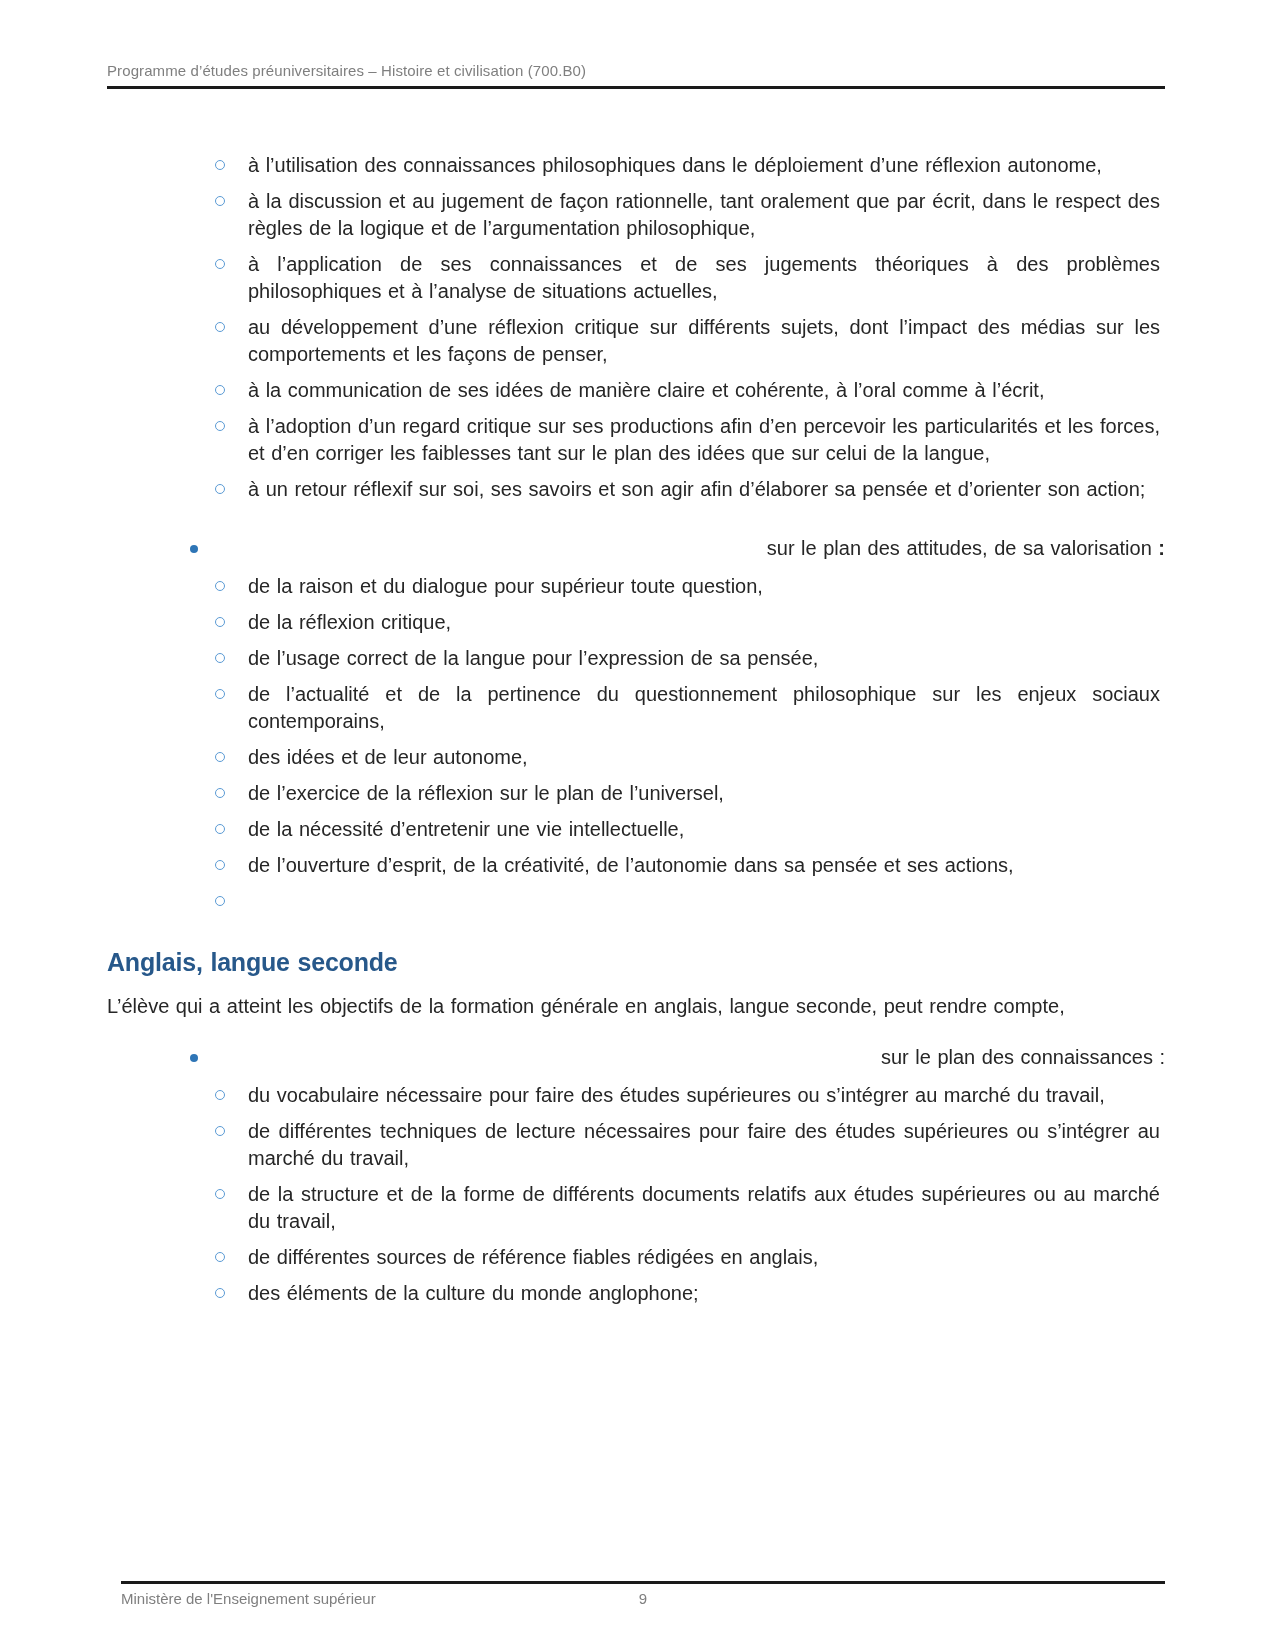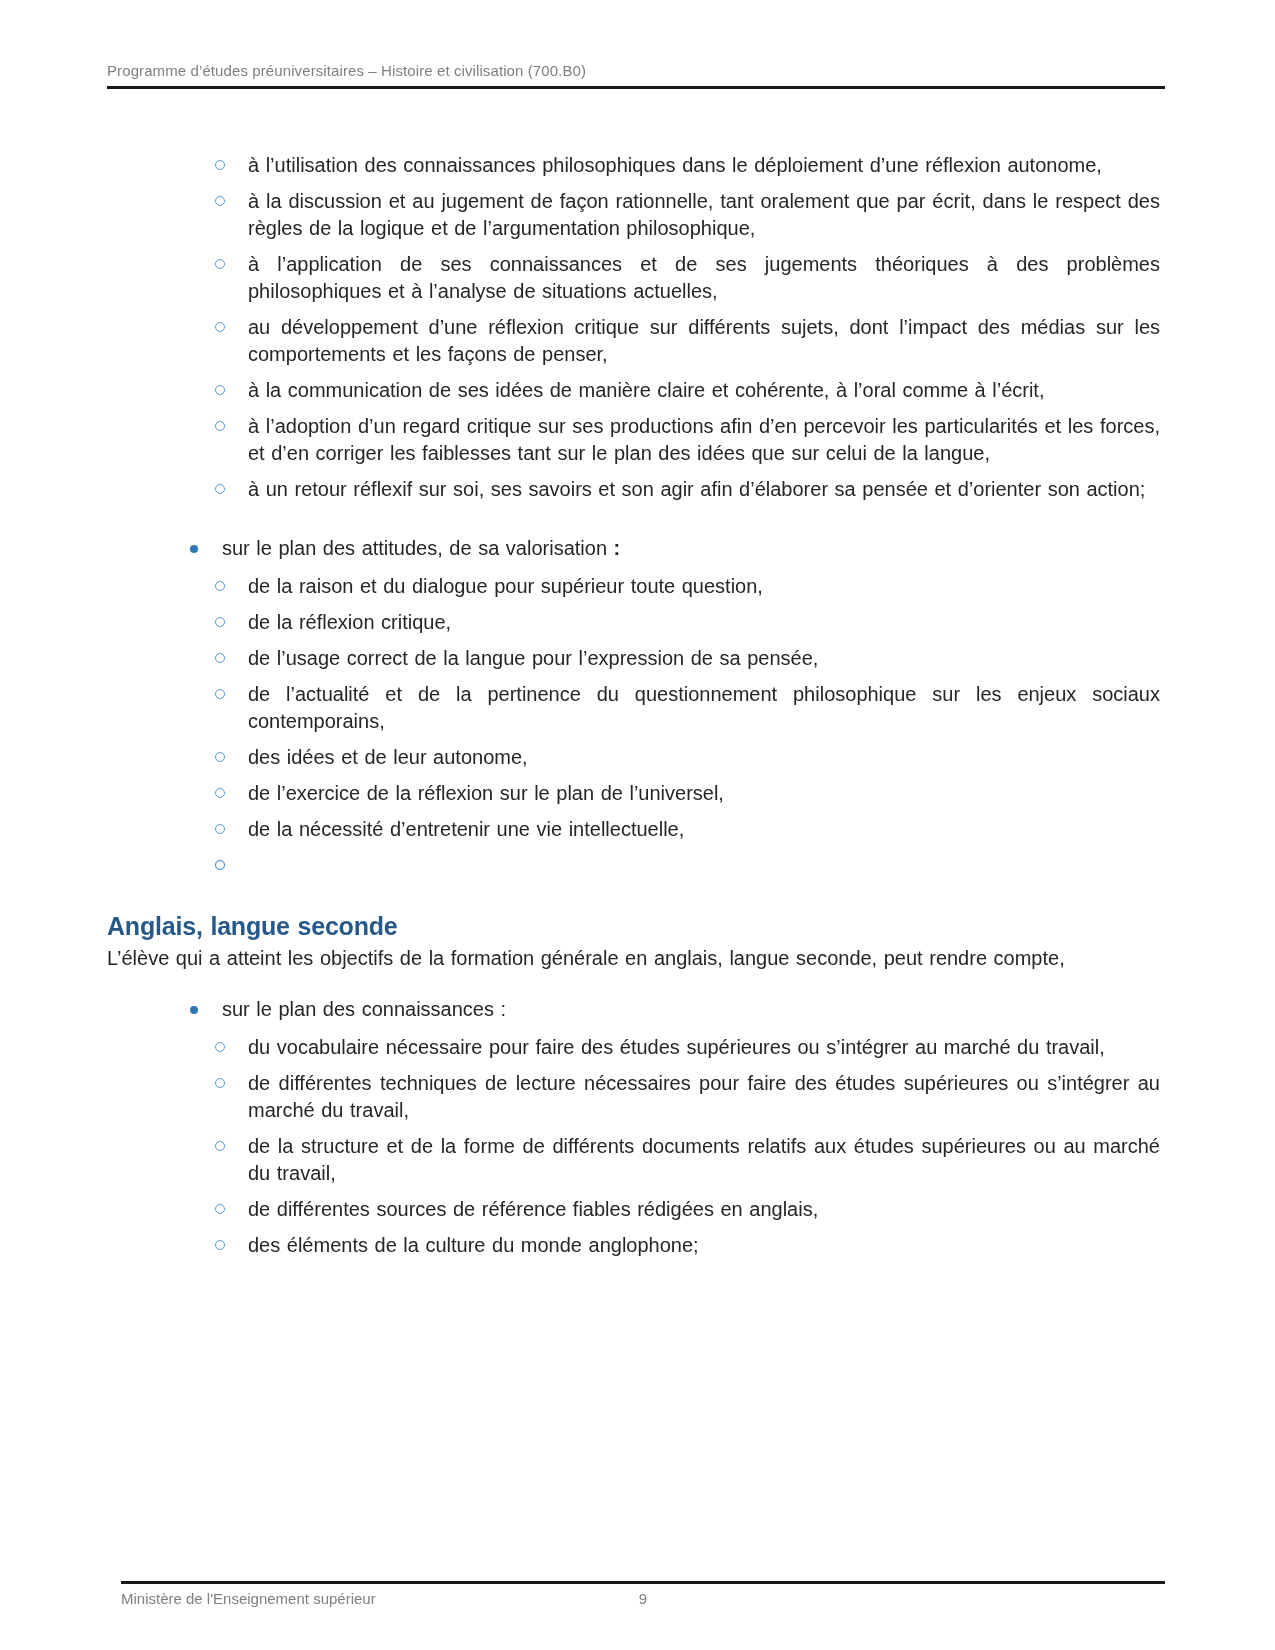--- a/index.html
+++ b/index.html
@@ -48,34 +48,35 @@
     left: -33px; top: 8px;
     width: 10px; height: 10px;
     box-sizing: border-box;
     border: 1.7px solid var(--bullet-open, #5b9bd5);
     border-radius: 50%;
   }
 
   .l1 {
     position: relative;
     margin: 0 0 11px 115px;
+    text-align: right;
   }
   .l1.attitudes { margin-top: 32px; }
   .l1.connaissances { margin-top: 24px; }
   .disc-bullet {
     position: absolute;
     left: -32px; top: 10px;
     width: 8px; height: 8px;
     background: var(--bullet-filled, #2e75b6);
     border-radius: 50%;
   }
   .l1 strong { font-weight: bold; }
 
   h2.section-heading {
-    margin: 70px 0 4px 0;
+    margin: 70px 0 16px 0;
     font-size: 25px;
     font-weight: bold;
     color: var(--heading-blue, #27588a);
     letter-spacing: -0.2px;
   }
   p.intro {
     margin: 0;
     text-align: justify;
     line-height: 28px;
   }
@@ -181,20 +182,21 @@
           <span>de l’exercice de la réflexion sur le plan de l’universel,</span>
         </li>
 
         <li>
           <span class="o-bullet"></span>
           <span>de la nécessité d’entretenir une vie intellectuelle,</span>
         </li>
 
         <li>
           <span class="o-bullet"></span>
+          <span>de l’ouverture d’esprit, de la créativité, de l’autonomie dans sa pensée et ses actions,</span>
         </li>
 
         <li>
           <span class="o-bullet"></span>
         </li>
       </ul>
 
     <h2 class="section-heading">Anglais, langue seconde</h2>
 
     <p class="intro">L’élève qui a atteint les objectifs de la formation générale en anglais, langue seconde, peut rendre compte,</p>

